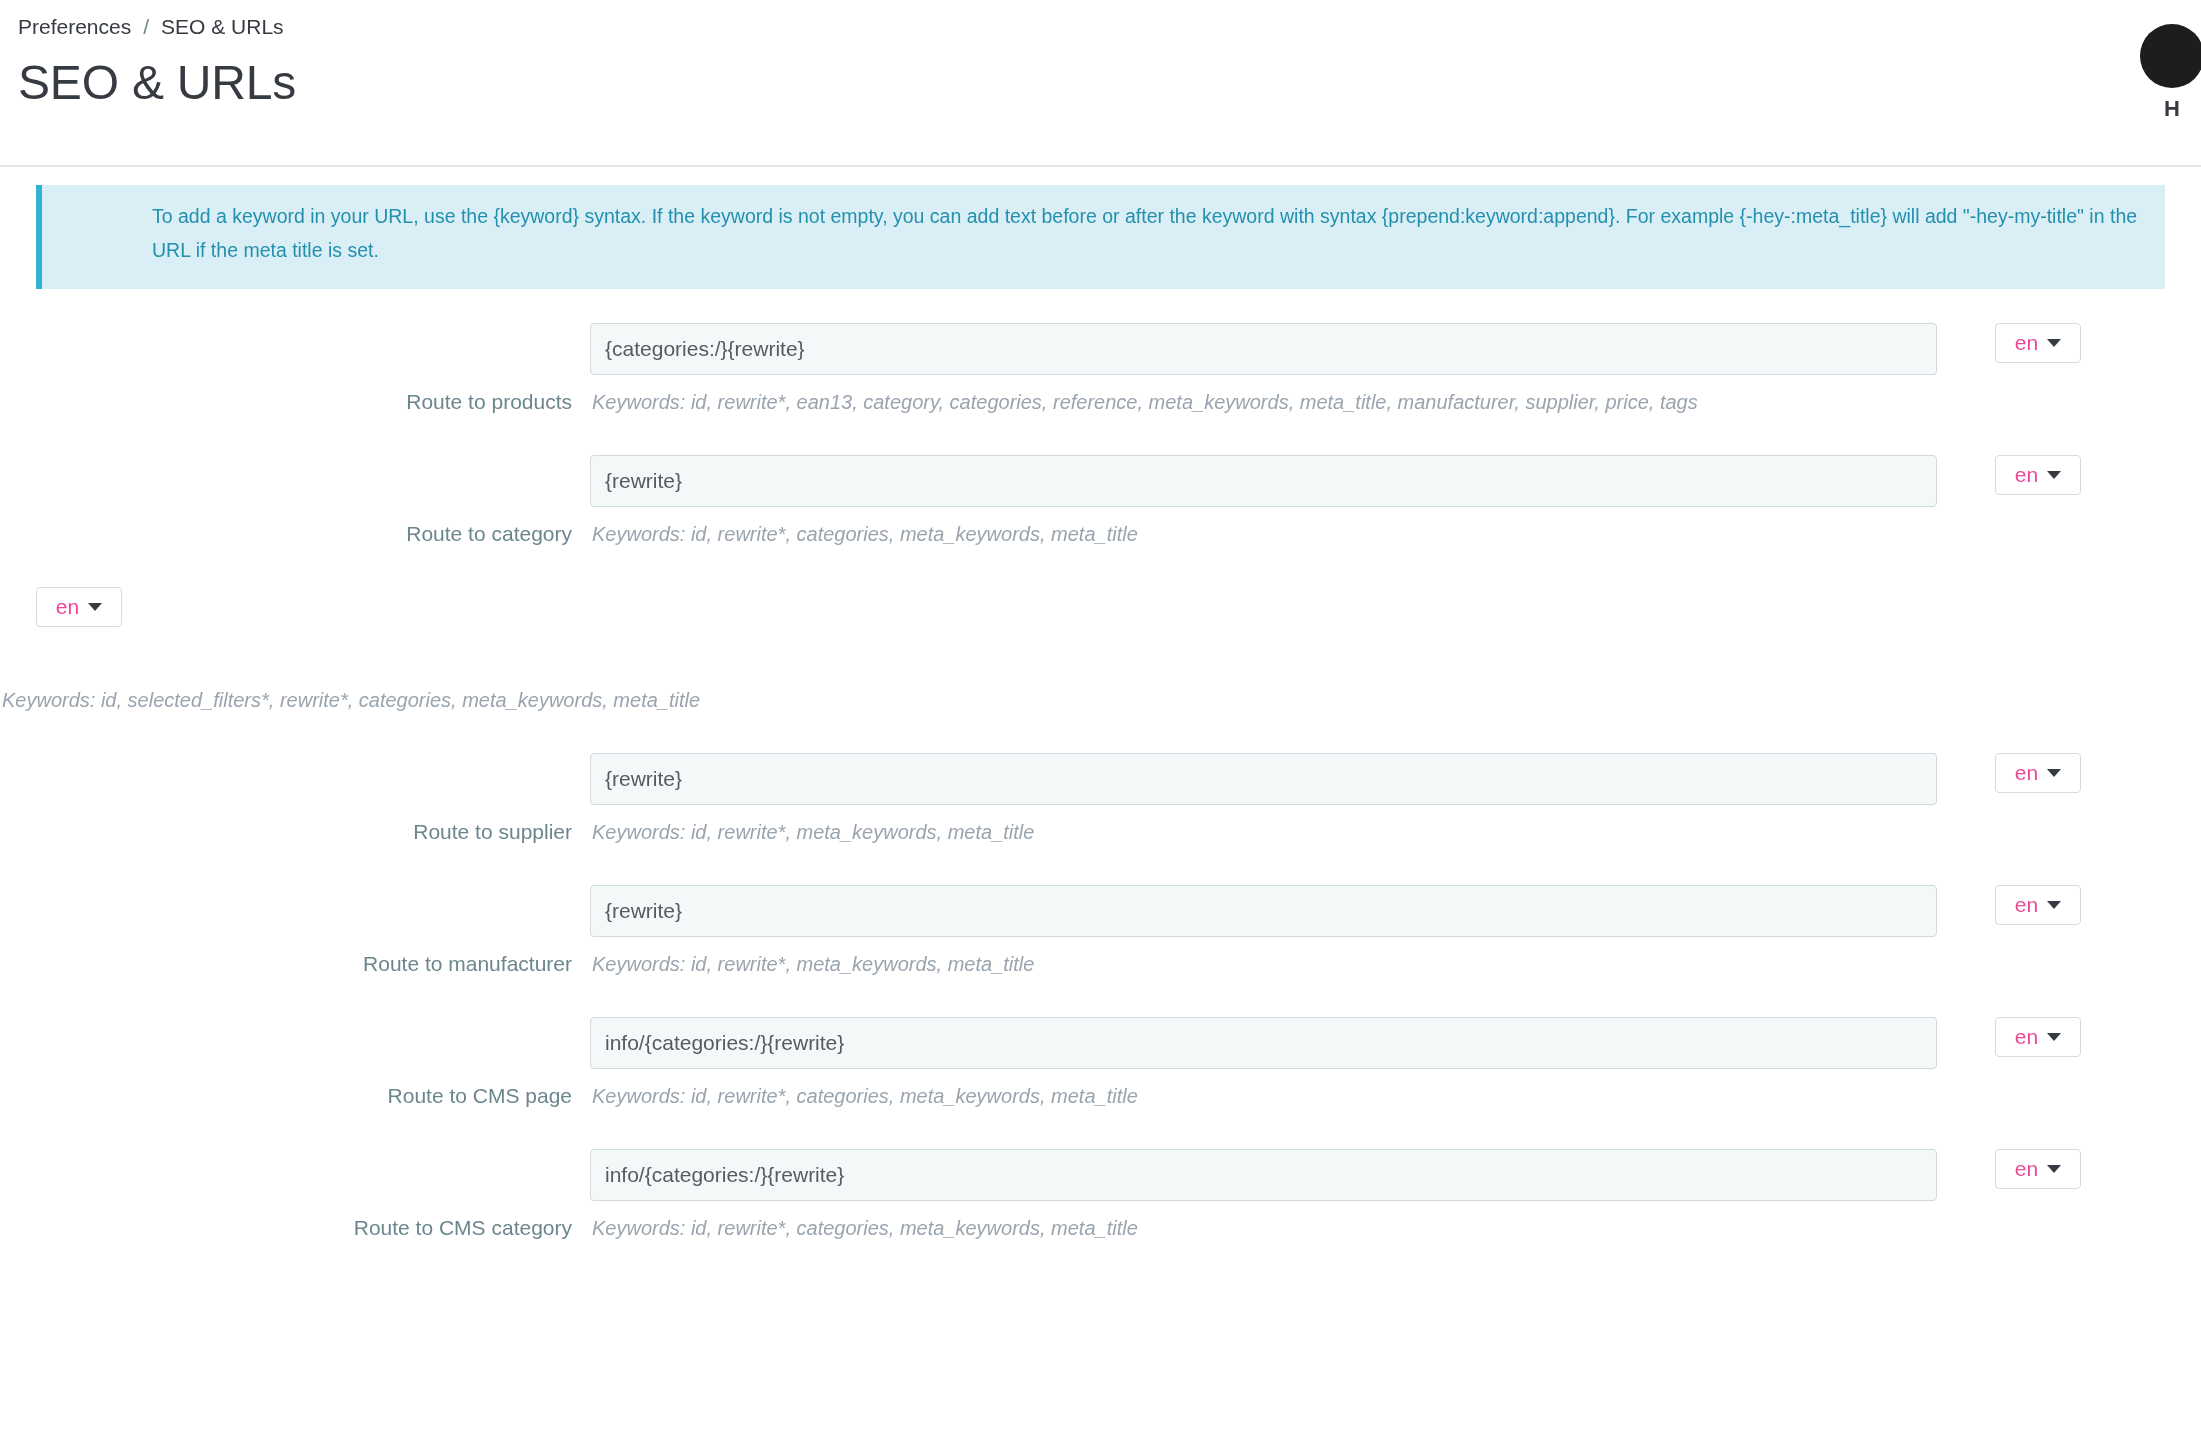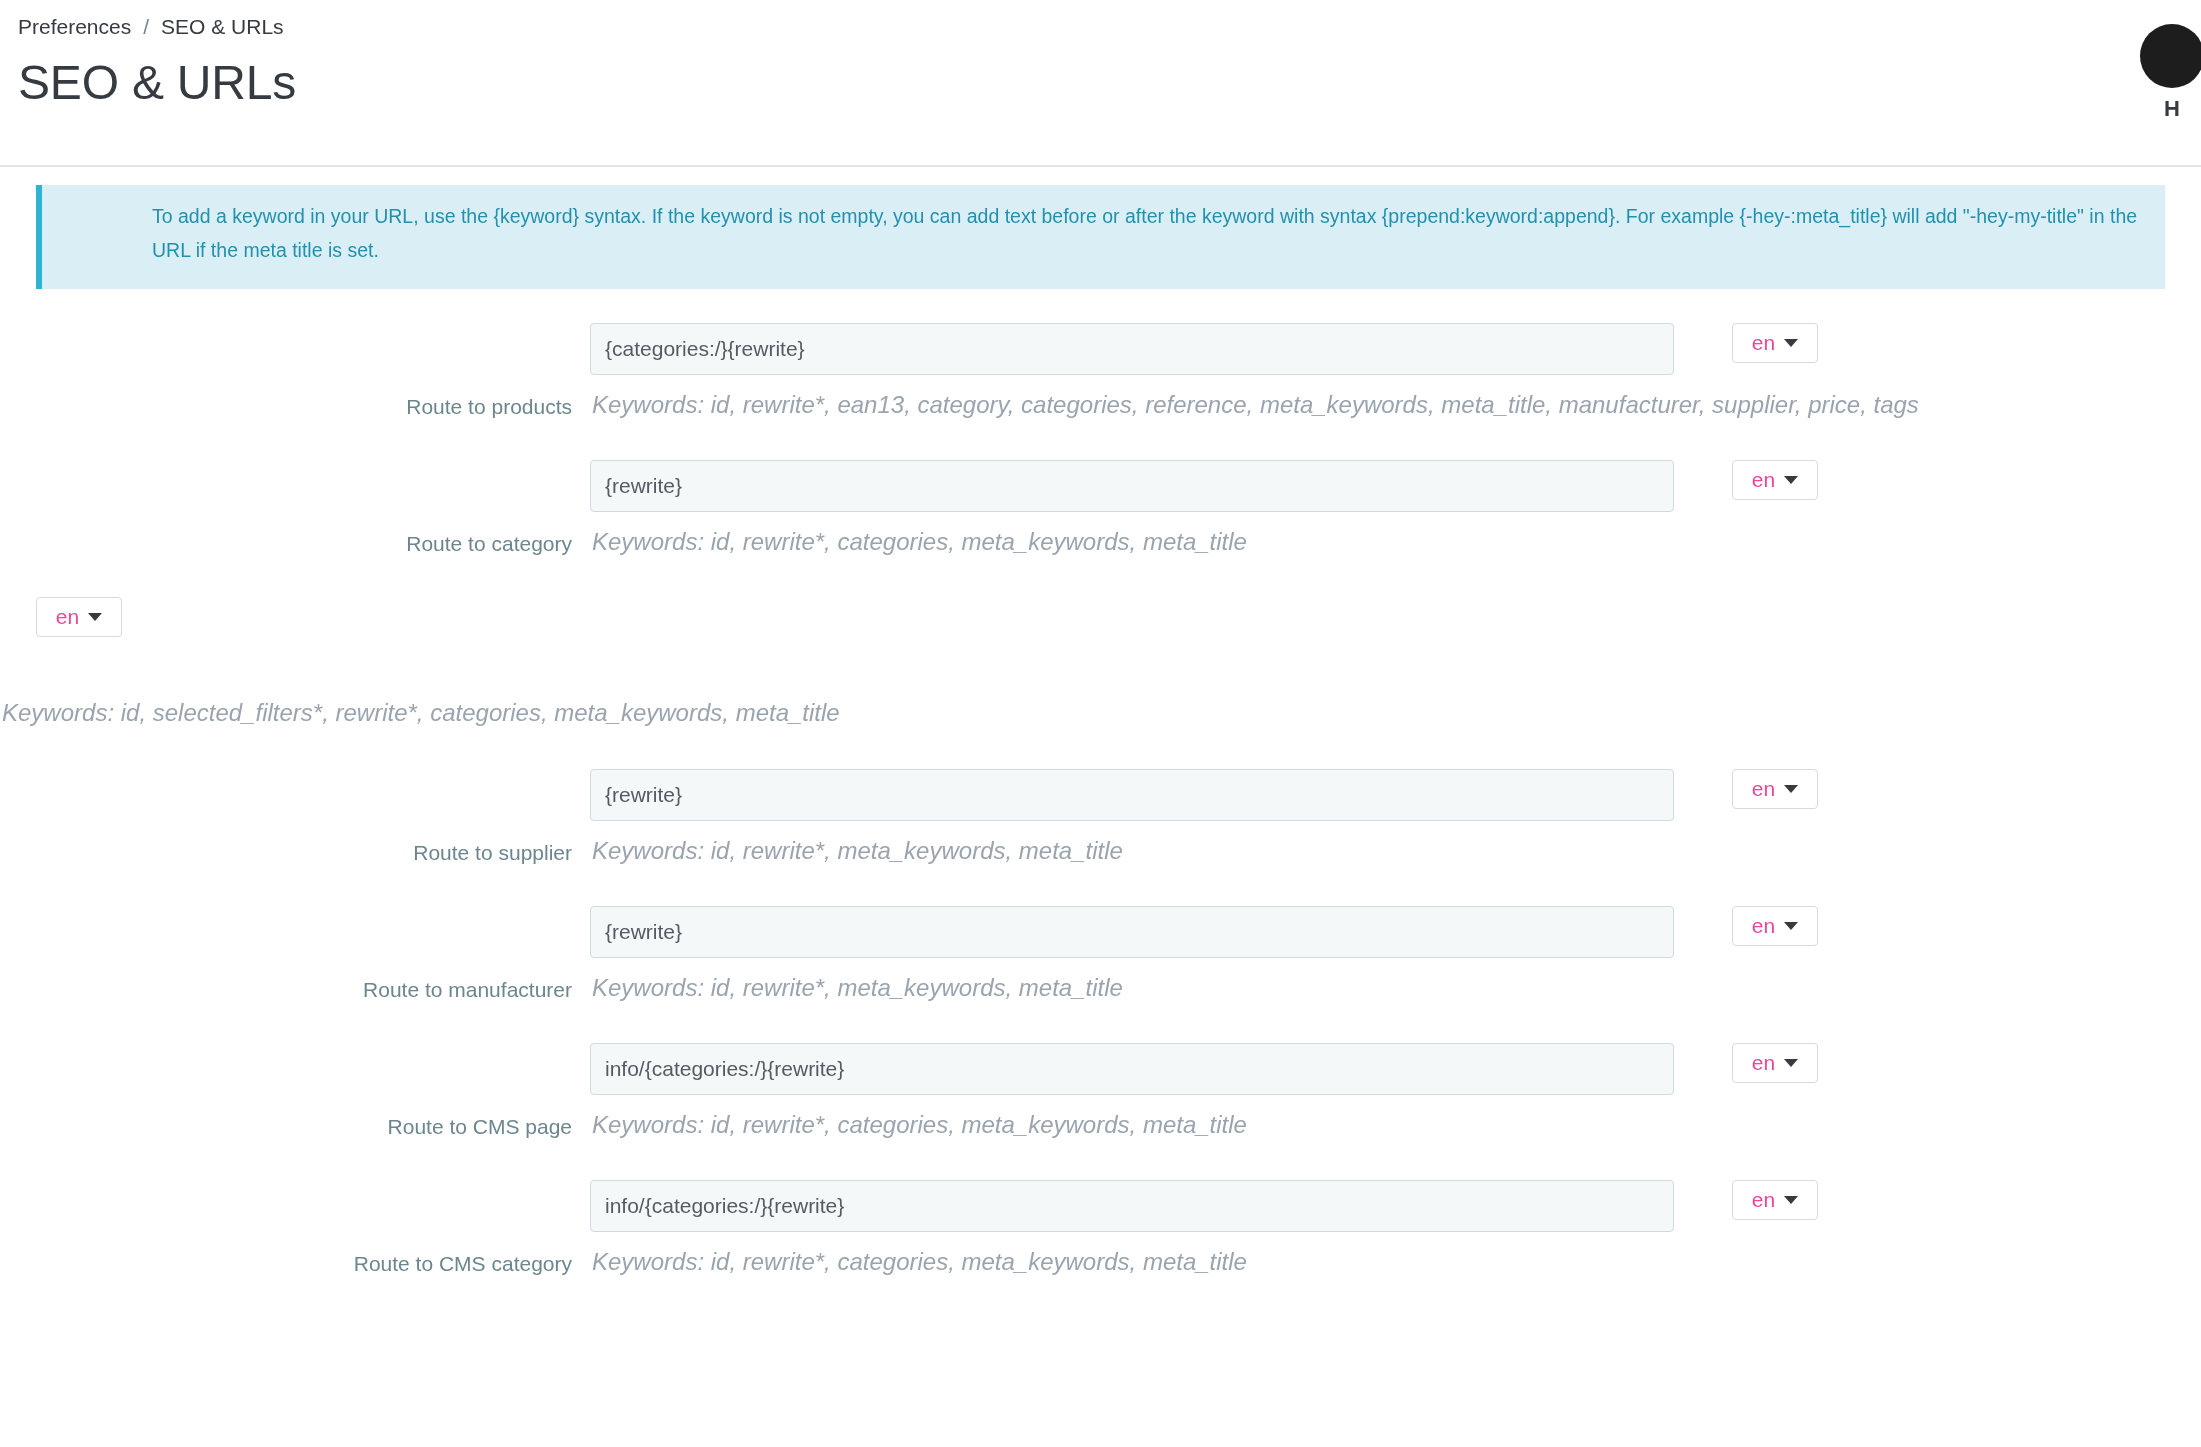--- a/index.html
+++ b/index.html
@@ -112,21 +112,21 @@
   .form-controls {
     flex: 1 1 auto;
     min-width: 0;
   }
   .control-line {
     display: flex;
     align-items: flex-start;
     gap: 22px;
   }
   .text-input {
-    width: 1084px;
+    width: 1347px;
     height: 52px;
     background: #f4f8f9;
     border: 1px solid #cfdbdf;
     border-radius: 4px;
     padding: 0 14px;
     font-family: "Liberation Sans", sans-serif;
     font-size: 21px;
     color: #565b63;
     outline: none;
   }
@@ -150,21 +150,21 @@
   .caret {
     width: 0;
     height: 0;
     border-left: 7px solid transparent;
     border-right: 7px solid transparent;
     border-top: 8px solid #363a41;
     display: inline-block;
   }
   .help-text {
     margin-top: 14px;
-    font-size: 24px;
+    font-size: 20px;
     font-style: italic;
     color: #9aa4ae;
     line-height: 1.3;
     padding-left: 2px;
   }
   .row-spacer { height: 30px; }
 </style>
 </head>
 <body>
 

